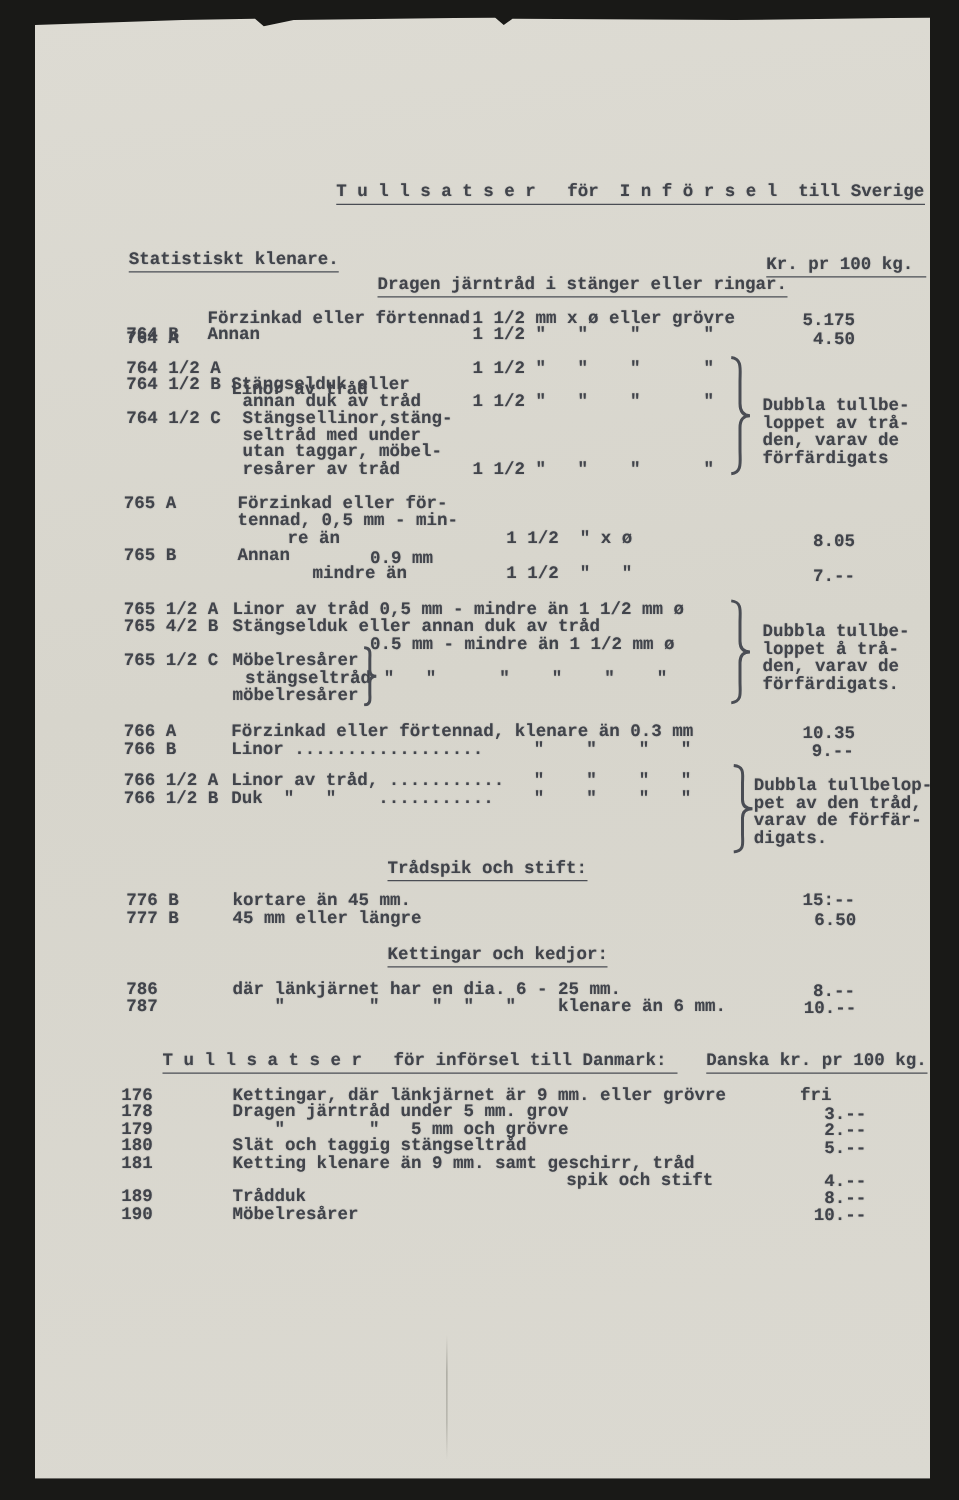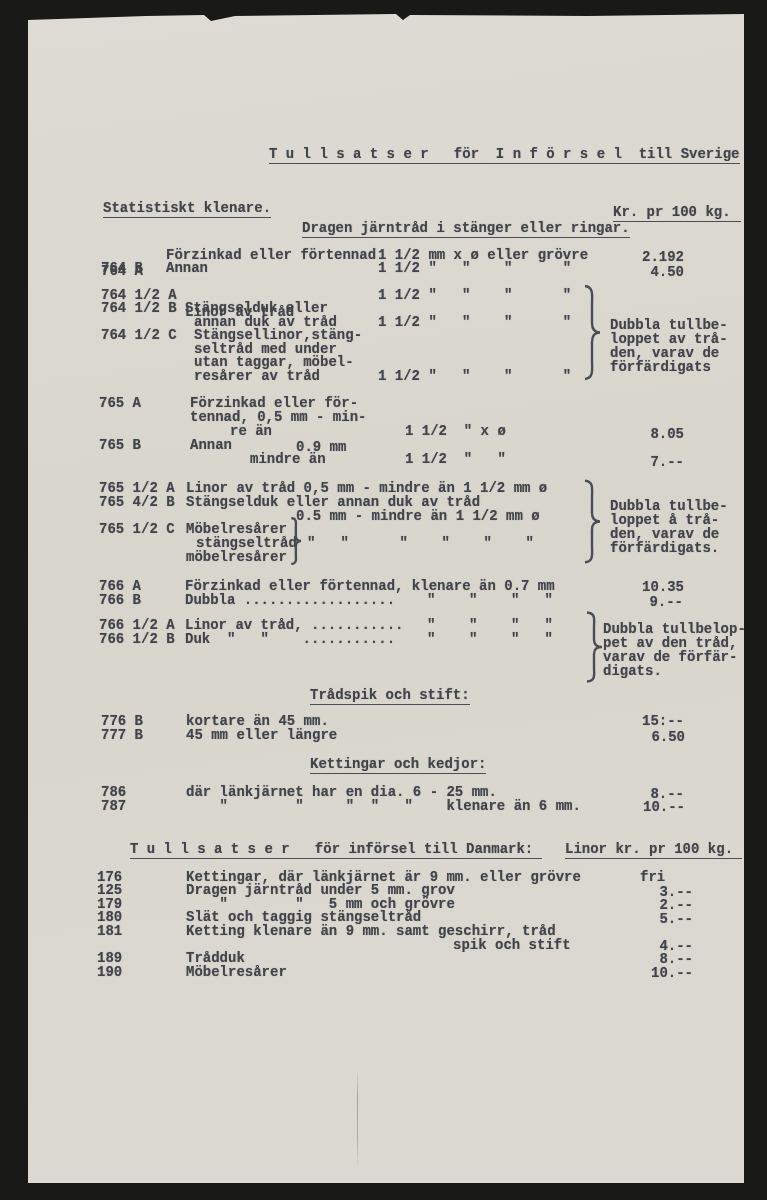--- a/index.html
+++ b/index.html
@@ -42,21 +42,21 @@
 <div class="crease"></div>
 
 <div class="t u" style="left:269px;top:147px;width:471px">T u l l s a t s e r   för  I n f ö r s e l  till Sverige</div>
 <div class="t u" style="left:103px;top:201px">Statistiskt klenare.</div>
 <div class="t u" style="left:613px;top:205px;width:128px">Kr. pr 100 kg.</div>
 <div class="t u" style="left:302px;top:221px">Dragen järntråd i stänger eller ringar.</div>
 
 <div class="t" style="left:101px;top:264px">764 A</div>
 <div class="t" style="left:166px;top:248px">Förzinkad eller förtennad</div>
 <div class="t" style="left:378px;top:248px">1 1/2 mm x ø eller grövre</div>
-<div class="t" style="right:83px;top:250px">2.192</div>
+<div class="t" style="right:83px;top:250px">5.175</div>
 
 <div class="t" style="left:101px;top:261px">764 B</div>
 <div class="t" style="left:166px;top:261px">Annan</div>
 <div class="t" style="left:378px;top:261px">1 1/2 "   "    "      "</div>
 <div class="t" style="right:83px;top:265px">4.50</div>
 
 <div class="t" style="left:101px;top:288px">764 1/2 A</div>
 <div class="t" style="left:185px;top:305px">Linor av tråd</div>
 <div class="t" style="left:378px;top:288px">1 1/2 "   "    "      "</div>
 
@@ -111,25 +111,25 @@
 
 <svg class="brace" style="left:583px;top:479px;width:20px;height:85px" viewBox="0 0 20 100" preserveAspectRatio="none">
     <path d="M2 2 C11 3 9 12 9 22 L9 40 C9 47 12 50 17 50 C12 50 9 53 9 60 L9 78 C9 88 11 97 2 98"></path>
   </svg>
 <div class="t" style="left:610px;top:499px">Dubbla tullbe-</div>
 <div class="t" style="left:610px;top:513px">loppet å trå-</div>
 <div class="t" style="left:610px;top:527px">den, varav de</div>
 <div class="t" style="left:610px;top:541px">förfärdigats.</div>
 
 <div class="t" style="left:99px;top:579px">766 A</div>
-<div class="t" style="left:185px;top:579px">Förzinkad eller förtennad, klenare än 0.7 mm</div>
+<div class="t" style="left:185px;top:579px">Förzinkad eller förtennad, klenare än 0.3 mm</div>
 <div class="t" style="right:83px;top:580px">10.35</div>
 
 <div class="t" style="left:99px;top:593px">766 B</div>
-<div class="t" style="left:185px;top:593px">Dubbla ..................</div>
+<div class="t" style="left:185px;top:593px">Linor ..................</div>
 <div class="t" style="left:427px;top:593px">"    "    "   "</div>
 <div class="t" style="right:84px;top:595px">9.--</div>
 
 <div class="t" style="left:99px;top:618px">766 1/2 A</div>
 <div class="t" style="left:185px;top:618px">Linor av tråd, ...........</div>
 <div class="t" style="left:427px;top:618px">"    "    "   "</div>
 
 <div class="t" style="left:99px;top:632px">766 1/2 B</div>
 <div class="t" style="left:185px;top:632px">Duk  "   "    ...........</div>
 <div class="t" style="left:427px;top:632px">"    "    "   "</div>
@@ -152,27 +152,27 @@
 
 <div class="t u" style="left:310px;top:757px">Kettingar och kedjor:</div>
 <div class="t" style="left:101px;top:785px">786</div>
 <div class="t" style="left:186px;top:785px">där länkjärnet har en dia. 6 - 25 mm.</div>
 <div class="t" style="right:83px;top:787px">8.--</div>
 <div class="t" style="left:101px;top:799px">787</div>
 <div class="t" style="left:186px;top:799px">    "        "     "  "   "    klenare än 6 mm.</div>
 <div class="t" style="right:82px;top:800px">10.--</div>
 
 <div class="t u" style="left:130px;top:842px;width:412px">T u l l s a t s e r   för införsel till Danmark:</div>
-<div class="t u" style="left:565px;top:842px;width:177px">Linor kr. pr 100 kg.</div>
+<div class="t u" style="left:565px;top:842px;width:177px">Danska kr. pr 100 kg.</div>
 
 <div class="t" style="left:97px;top:870px">176</div>
 <div class="t" style="left:186px;top:870px">Kettingar, där länkjärnet är 9 mm. eller grövre</div>
 <div class="t" style="left:640px;top:870px">fri</div>
 
-<div class="t" style="left:97px;top:883px">125</div>
+<div class="t" style="left:97px;top:883px">178</div>
 <div class="t" style="left:186px;top:883px">Dragen järntråd under 5 mm. grov</div>
 <div class="t" style="right:74px;top:885px">3.--</div>
 
 <div class="t" style="left:97px;top:897px">179</div>
 <div class="t" style="left:186px;top:897px">    "        "   5 mm och grövre</div>
 <div class="t" style="right:74px;top:898px">2.--</div>
 
 <div class="t" style="left:97px;top:910px">180</div>
 <div class="t" style="left:186px;top:910px">Slät och taggig stängseltråd</div>
 <div class="t" style="right:74px;top:912px">5.--</div>

